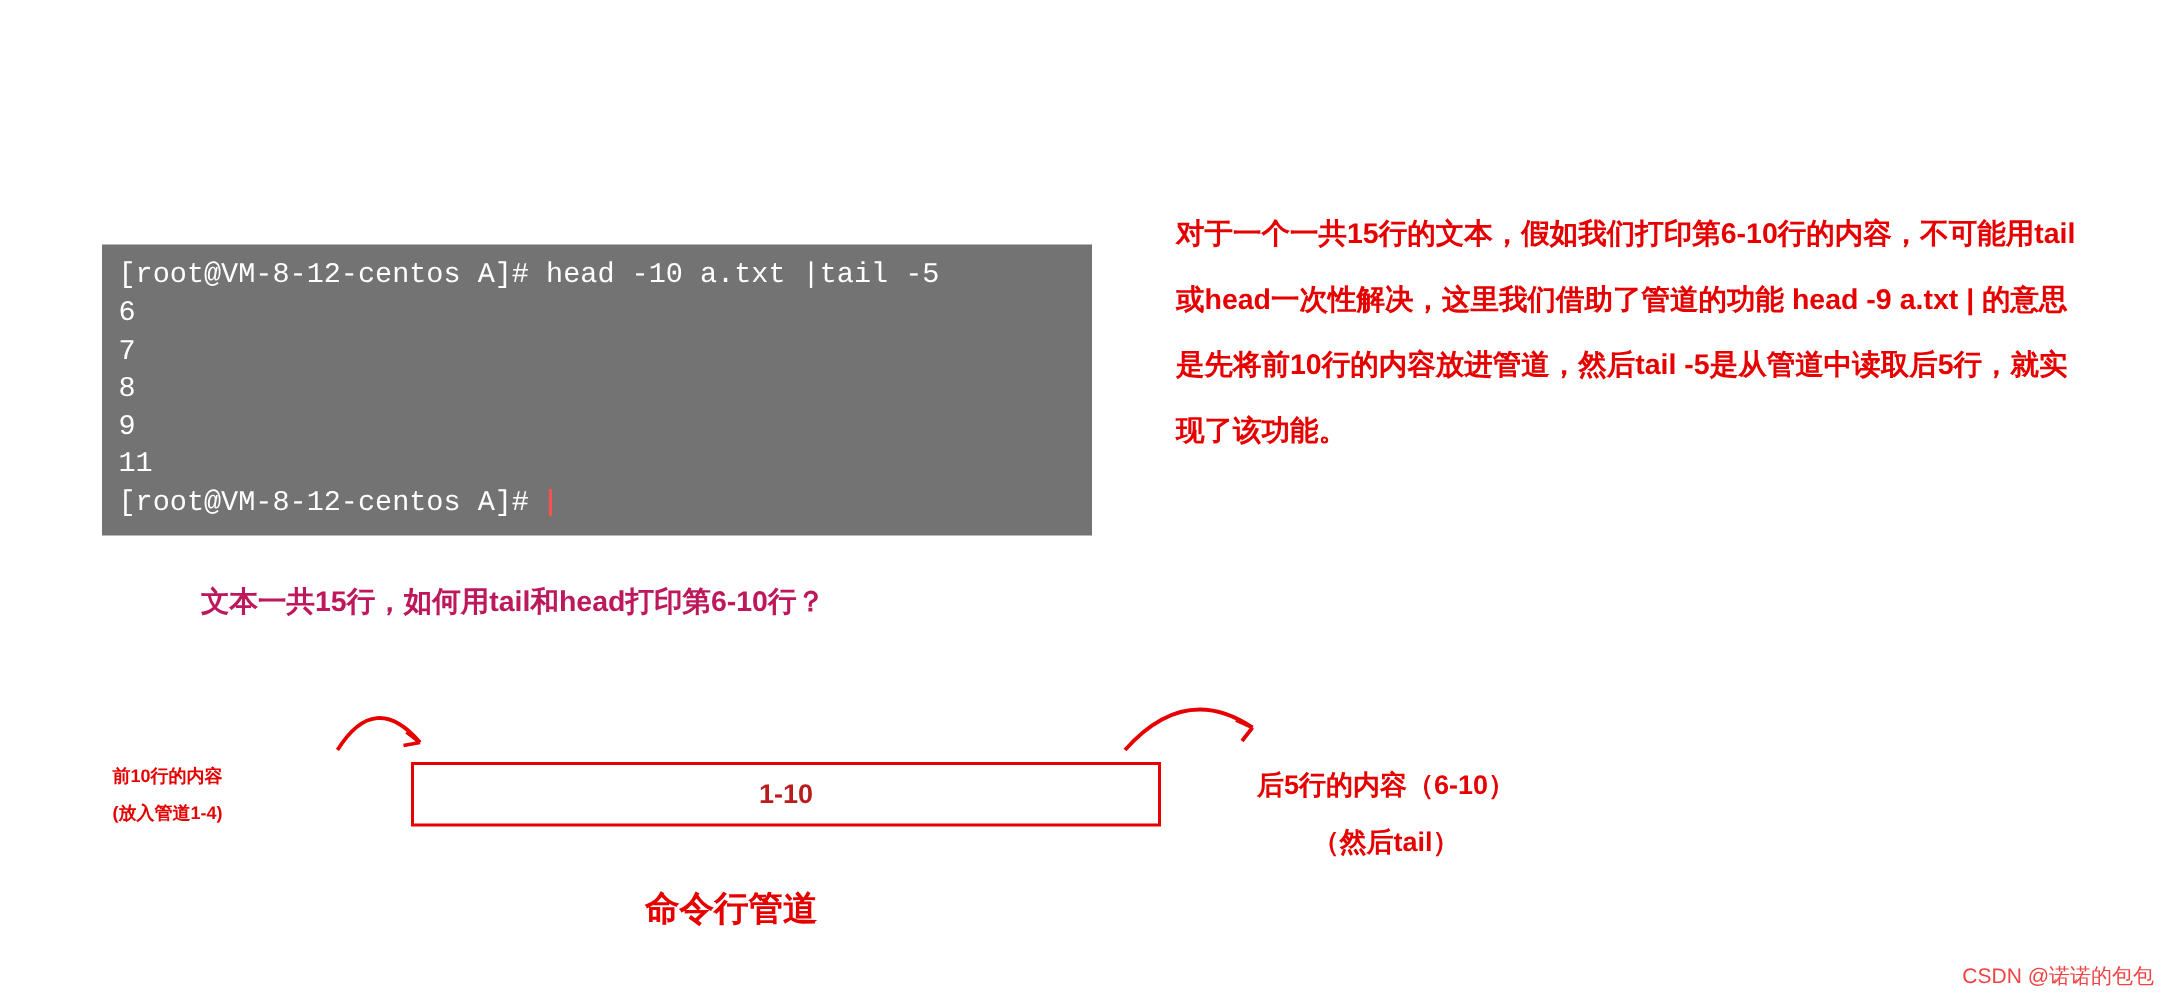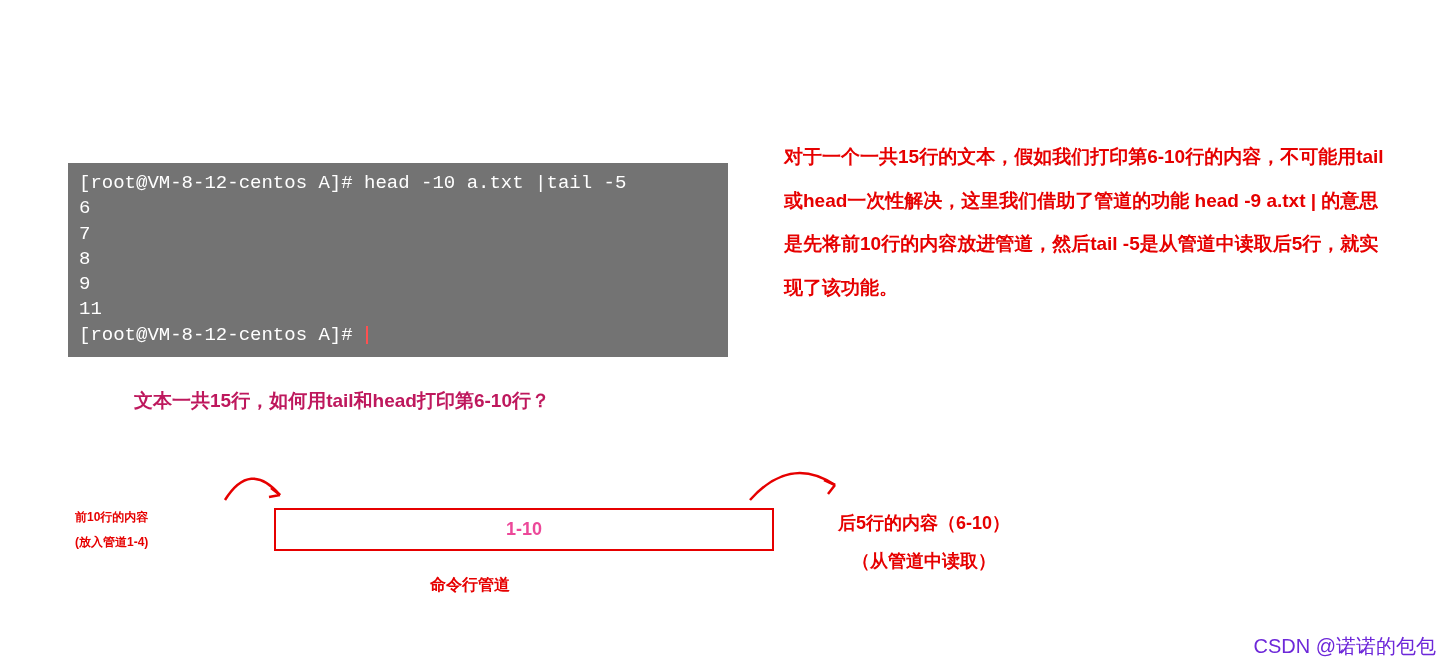--- a/index.html
+++ b/index.html
@@ -70,49 +70,49 @@
     .pipe-box {
       position: absolute;
       left: 214px;
       top: 58px;
       width: 500px;
       height: 43px;
       border: 2px solid #e60000;
       display: flex;
       align-items: center;
       justify-content: center;
-      color: #ec4899;
+      color: #b91c1c;
       font-size: 18px;
       font-weight: bold;
     }
     .pipe-label {
       position: absolute;
       left: 370px;
-      top: 125px;
+      top: 140px;
       color: #e60000;
-      font-size: 16px;
+      font-size: 23px;
       font-weight: bold;
     }
     .right-label {
       position: absolute;
       left: 778px;
       top: 55px;
       color: #e60000;
       font-size: 18px;
       font-weight: bold;
       text-align: center;
       line-height: 2.1;
     }
     .arrow-svg { position: absolute; }
     .watermark {
       position: absolute;
       right: 20px;
       bottom: 12px;
-      color: #6d28d9;
-      font-size: 20px;
+      color: #ef4444;
+      font-size: 14px;
     }
   </style>
 </head>
 <body>
 
 <div class="terminal">
   <div>
     <span class="prompt">[root@VM-8-12-centos A]# </span><span>head -10 a.txt |tail -5</span>
   </div>
   <div>6</div>
@@ -146,17 +146,17 @@
 
   <div class="pipe-label">命令行管道</div>
 
   <svg class="arrow-svg" style="left:680px; top:0px;" width="120" height="70">
     <path d="M 10 50 Q 50 5 95 35" stroke="#e60000" stroke-width="2.5" fill="none"></path>
     <path d="M 95 35 L 84 30 M 95 35 L 88 44" stroke="#e60000" stroke-width="2.5" fill="none"></path>
   </svg>
 
   <div class="right-label">
     <div>后5行的内容（6-10）</div>
-    <div>（从管道中读取）</div>
+    <div>（然后tail）</div>
   </div>
 </div>
 
 <div class="watermark">CSDN @诺诺的包包</div>
 
 </body></html>

